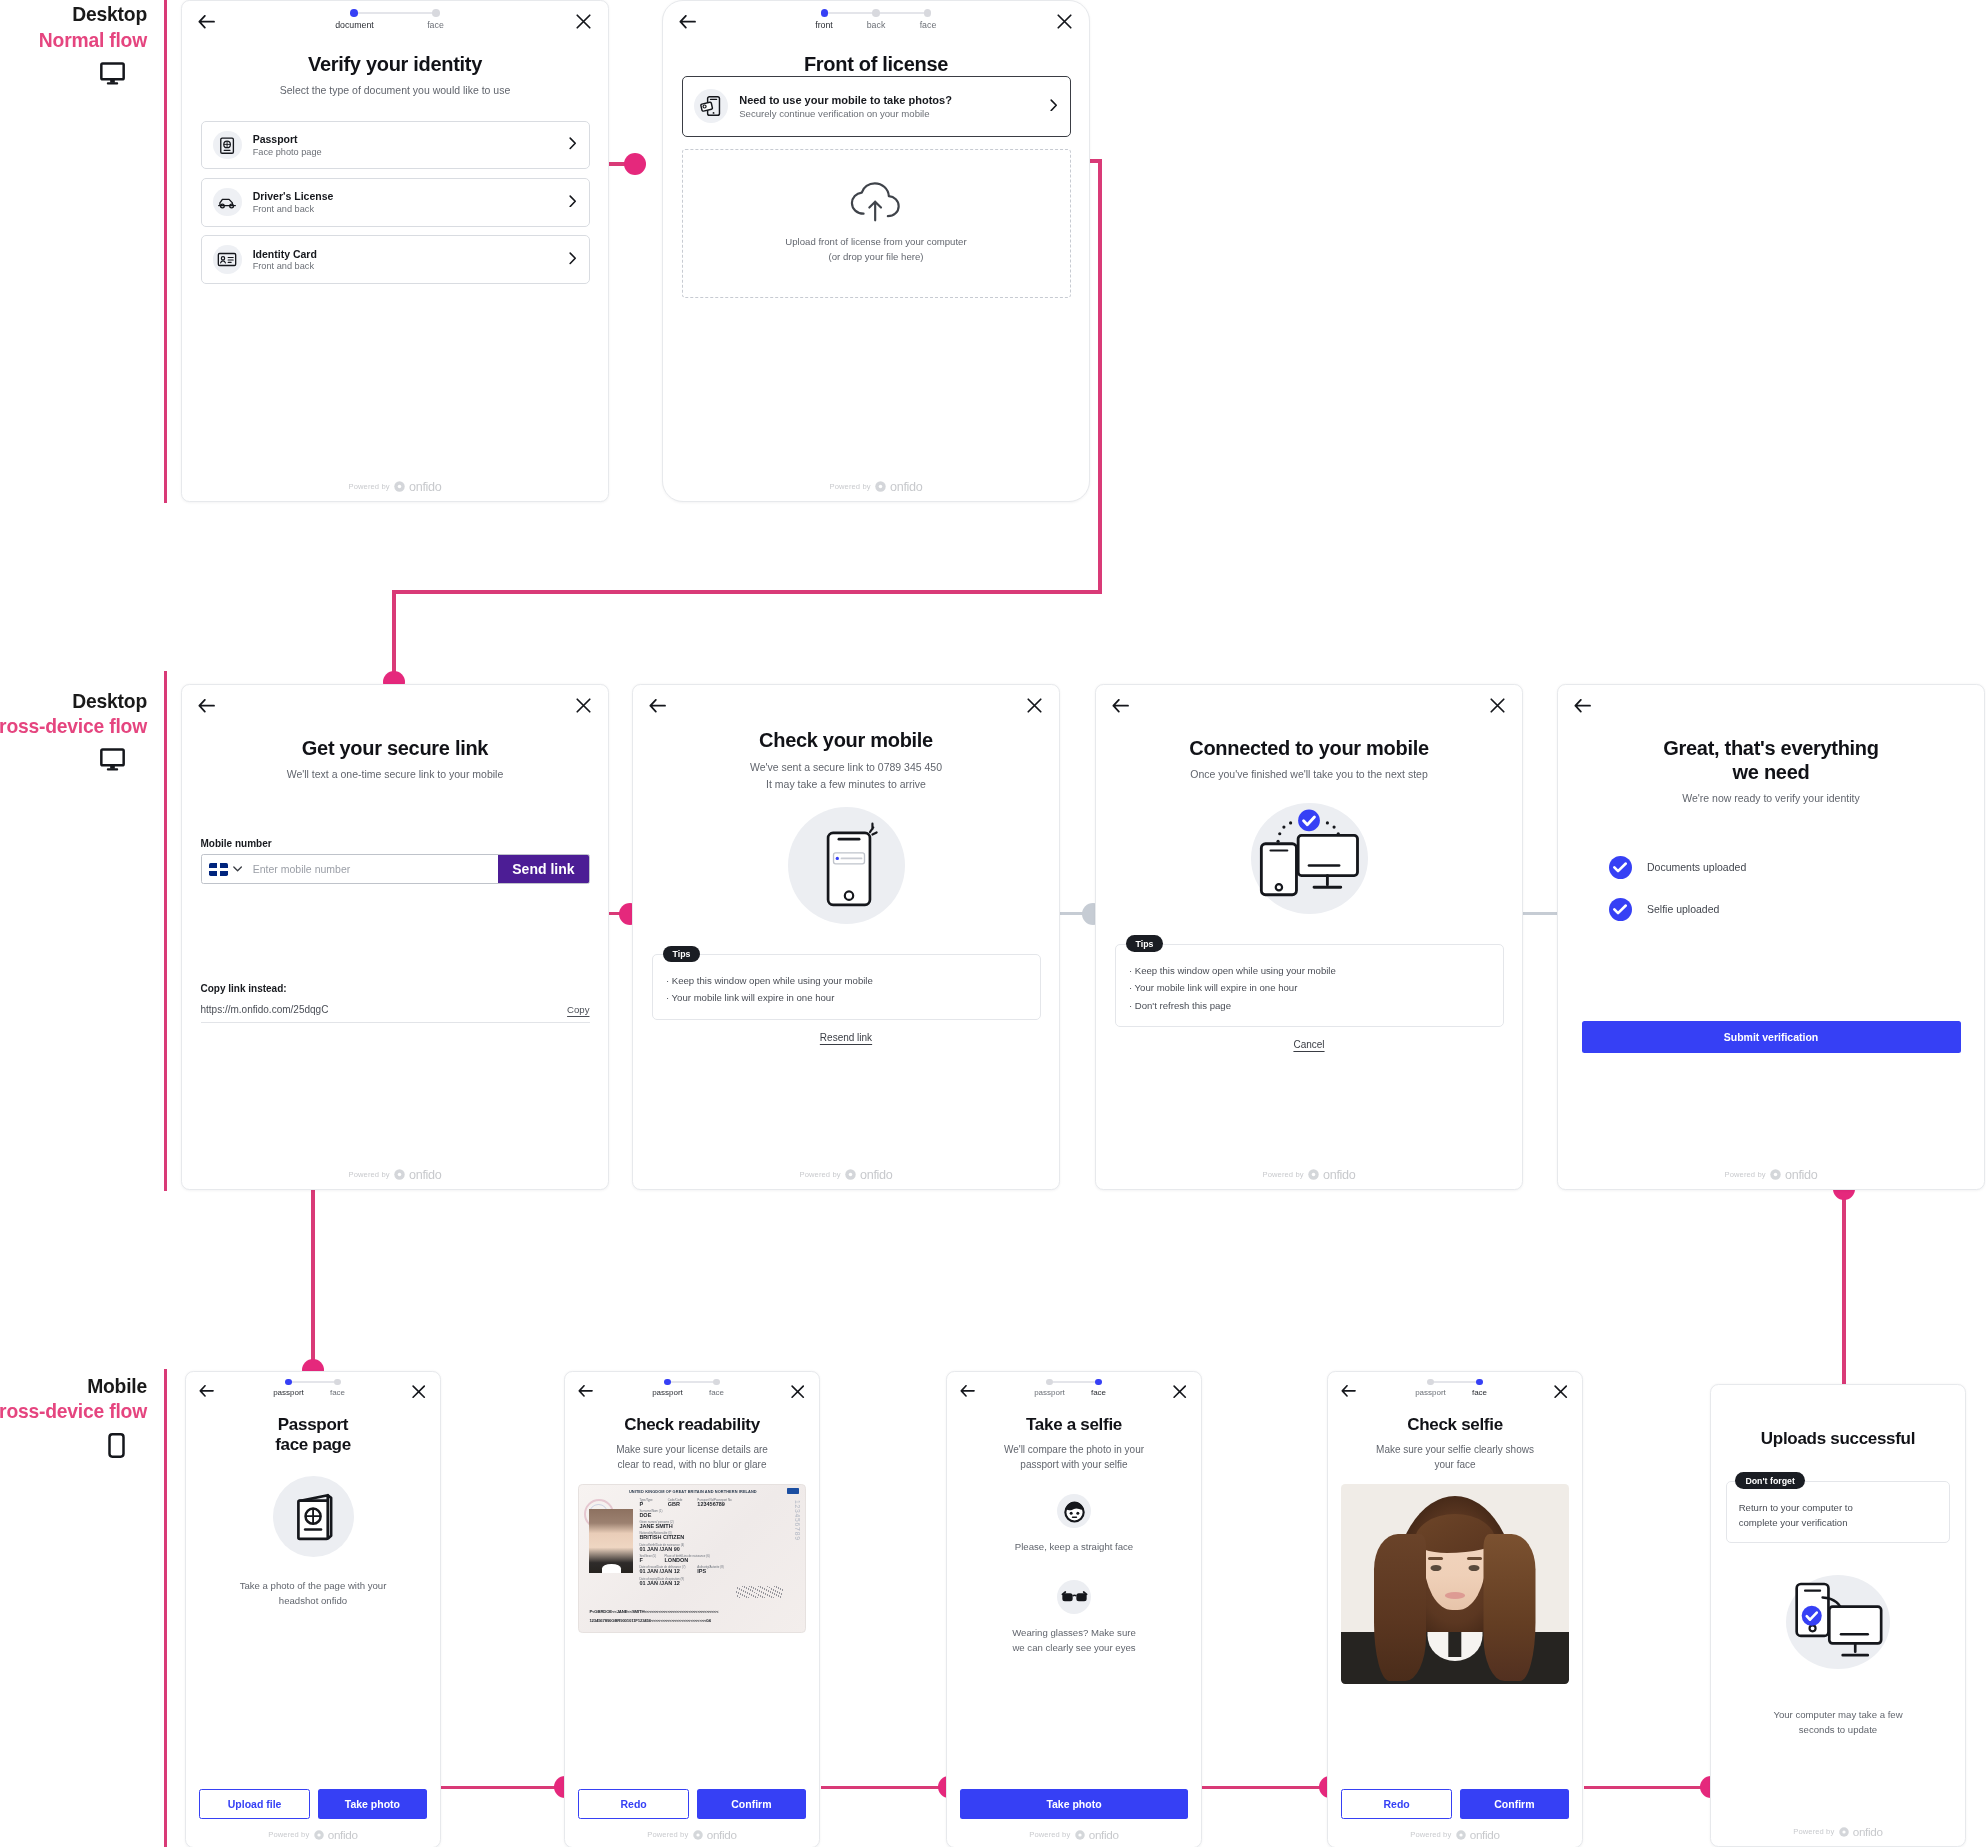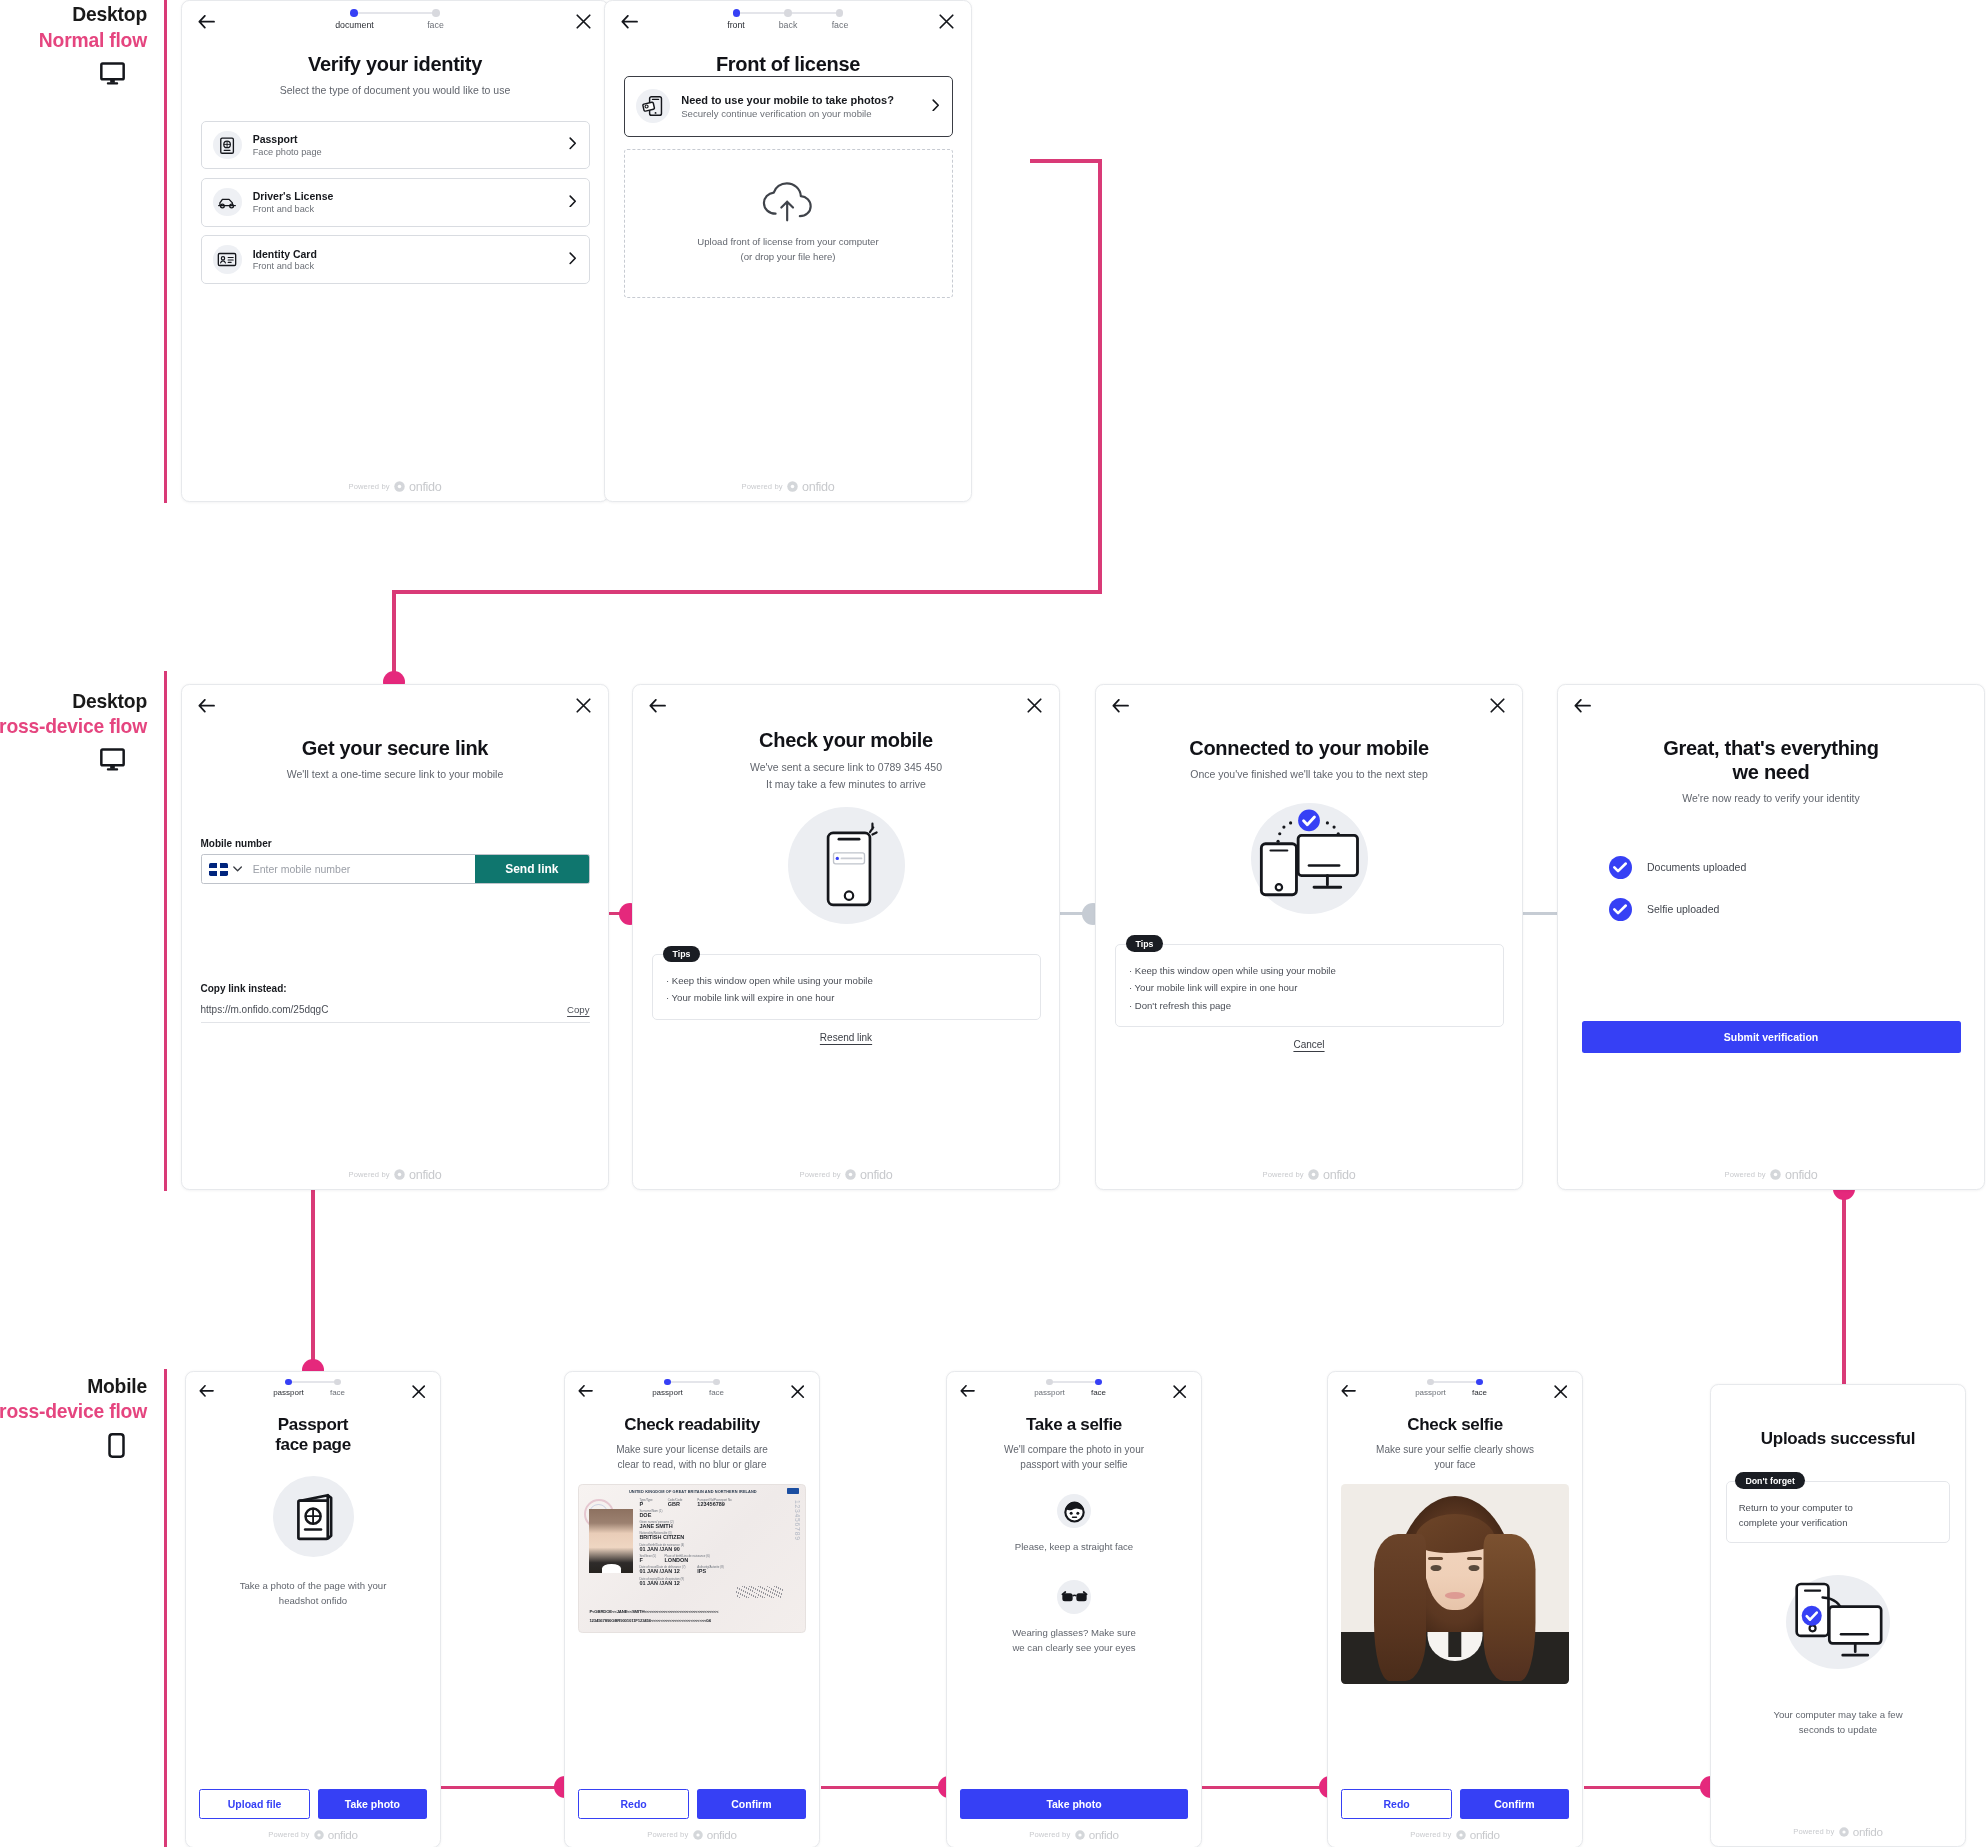--- a/index.html
+++ b/index.html
@@ -67,22 +67,22 @@
   
   .field-label { font-size:10px; font-weight:700; color:#17191e; margin-bottom:5.9px; }
   .input-row { display:flex; border:0.8px solid #bfc3ca; border-radius:2.5px; overflow:hidden;
      height:30px; }
   .flagsel { display:flex; align-items:center; gap:5px; padding:0 7.6px; cursor:pointer; }
   .flag { width:18.5px; height:12.6px; border-radius:1.7px; flex:none; }
   .caret { font-size:7.6px; color:#3a3d44; }
   .mobile-input { flex:1; border:none; outline:none; font-size:10.5px; color:#2a2d33;
      padding:0 3.4px; font-family:inherit; background:#fff; }
   .mobile-input::placeholder { color:#9a9ea6; }
-  .send-btn { background:#0f766e; color:#fff; border:none; font-size:12px;
-     font-weight:600; padding:0 30px; cursor:pointer; font-family:inherit; }
+  .send-btn { background:#4c1d95; color:#fff; border:none; font-size:14px;
+     font-weight:600; padding:0 14px; cursor:pointer; font-family:inherit; }
 
   .copy-head { font-size:10px; font-weight:700; color:#17191e; }
   .copy-row { display:flex; align-items:flex-end; justify-content:space-between;
      border-bottom:0.8px solid #e2e4e8; padding-bottom:7.6px; margin-top:9.2px; }
   .copy-url { font-size:10px; color:#4a4e56; }
   .copy-link { font-size:9.6px; color:#4a4e56; text-decoration:underline;
      text-underline-offset:2.5px; cursor:pointer; }
 
   
   .tips { position:relative; border:0.8px solid #e4e6ea; border-radius:5px;
@@ -310,21 +310,21 @@
         <span class="pb">Powered by</span>
         <svg width="11" height="11" viewBox="0 0 13 13">
             <circle cx="6.5" cy="6.5" r="6.2" fill="#9aa0a8"></circle>
             <circle cx="6.5" cy="6.5" r="2.1" fill="#fff"></circle>
           </svg>
         <span class="wordmark">onfido</span>
       </div>
     </div>
   </div>
 
-  <div class="card" style="left:604px;top:0px;width:368px;height:502px;">
+  <div class="card" style="left:662px;top:0px;width:428px;height:502px;border-radius:21px;">
     <div class="card-inner">
       <div class="topbar">
         <div class="icon-btn">
           <svg width="17" height="13.4" viewBox="0 0 20 16">
               <path d="M8 1 1.5 8 8 15M1.5 8H19" fill="none" stroke="#15171c" stroke-width="2.1" stroke-linecap="round" stroke-linejoin="round"></path>
             </svg>
         </div>
         <div class="stepper">
           <div class="step-track">
             <div class="dot active"></div>

